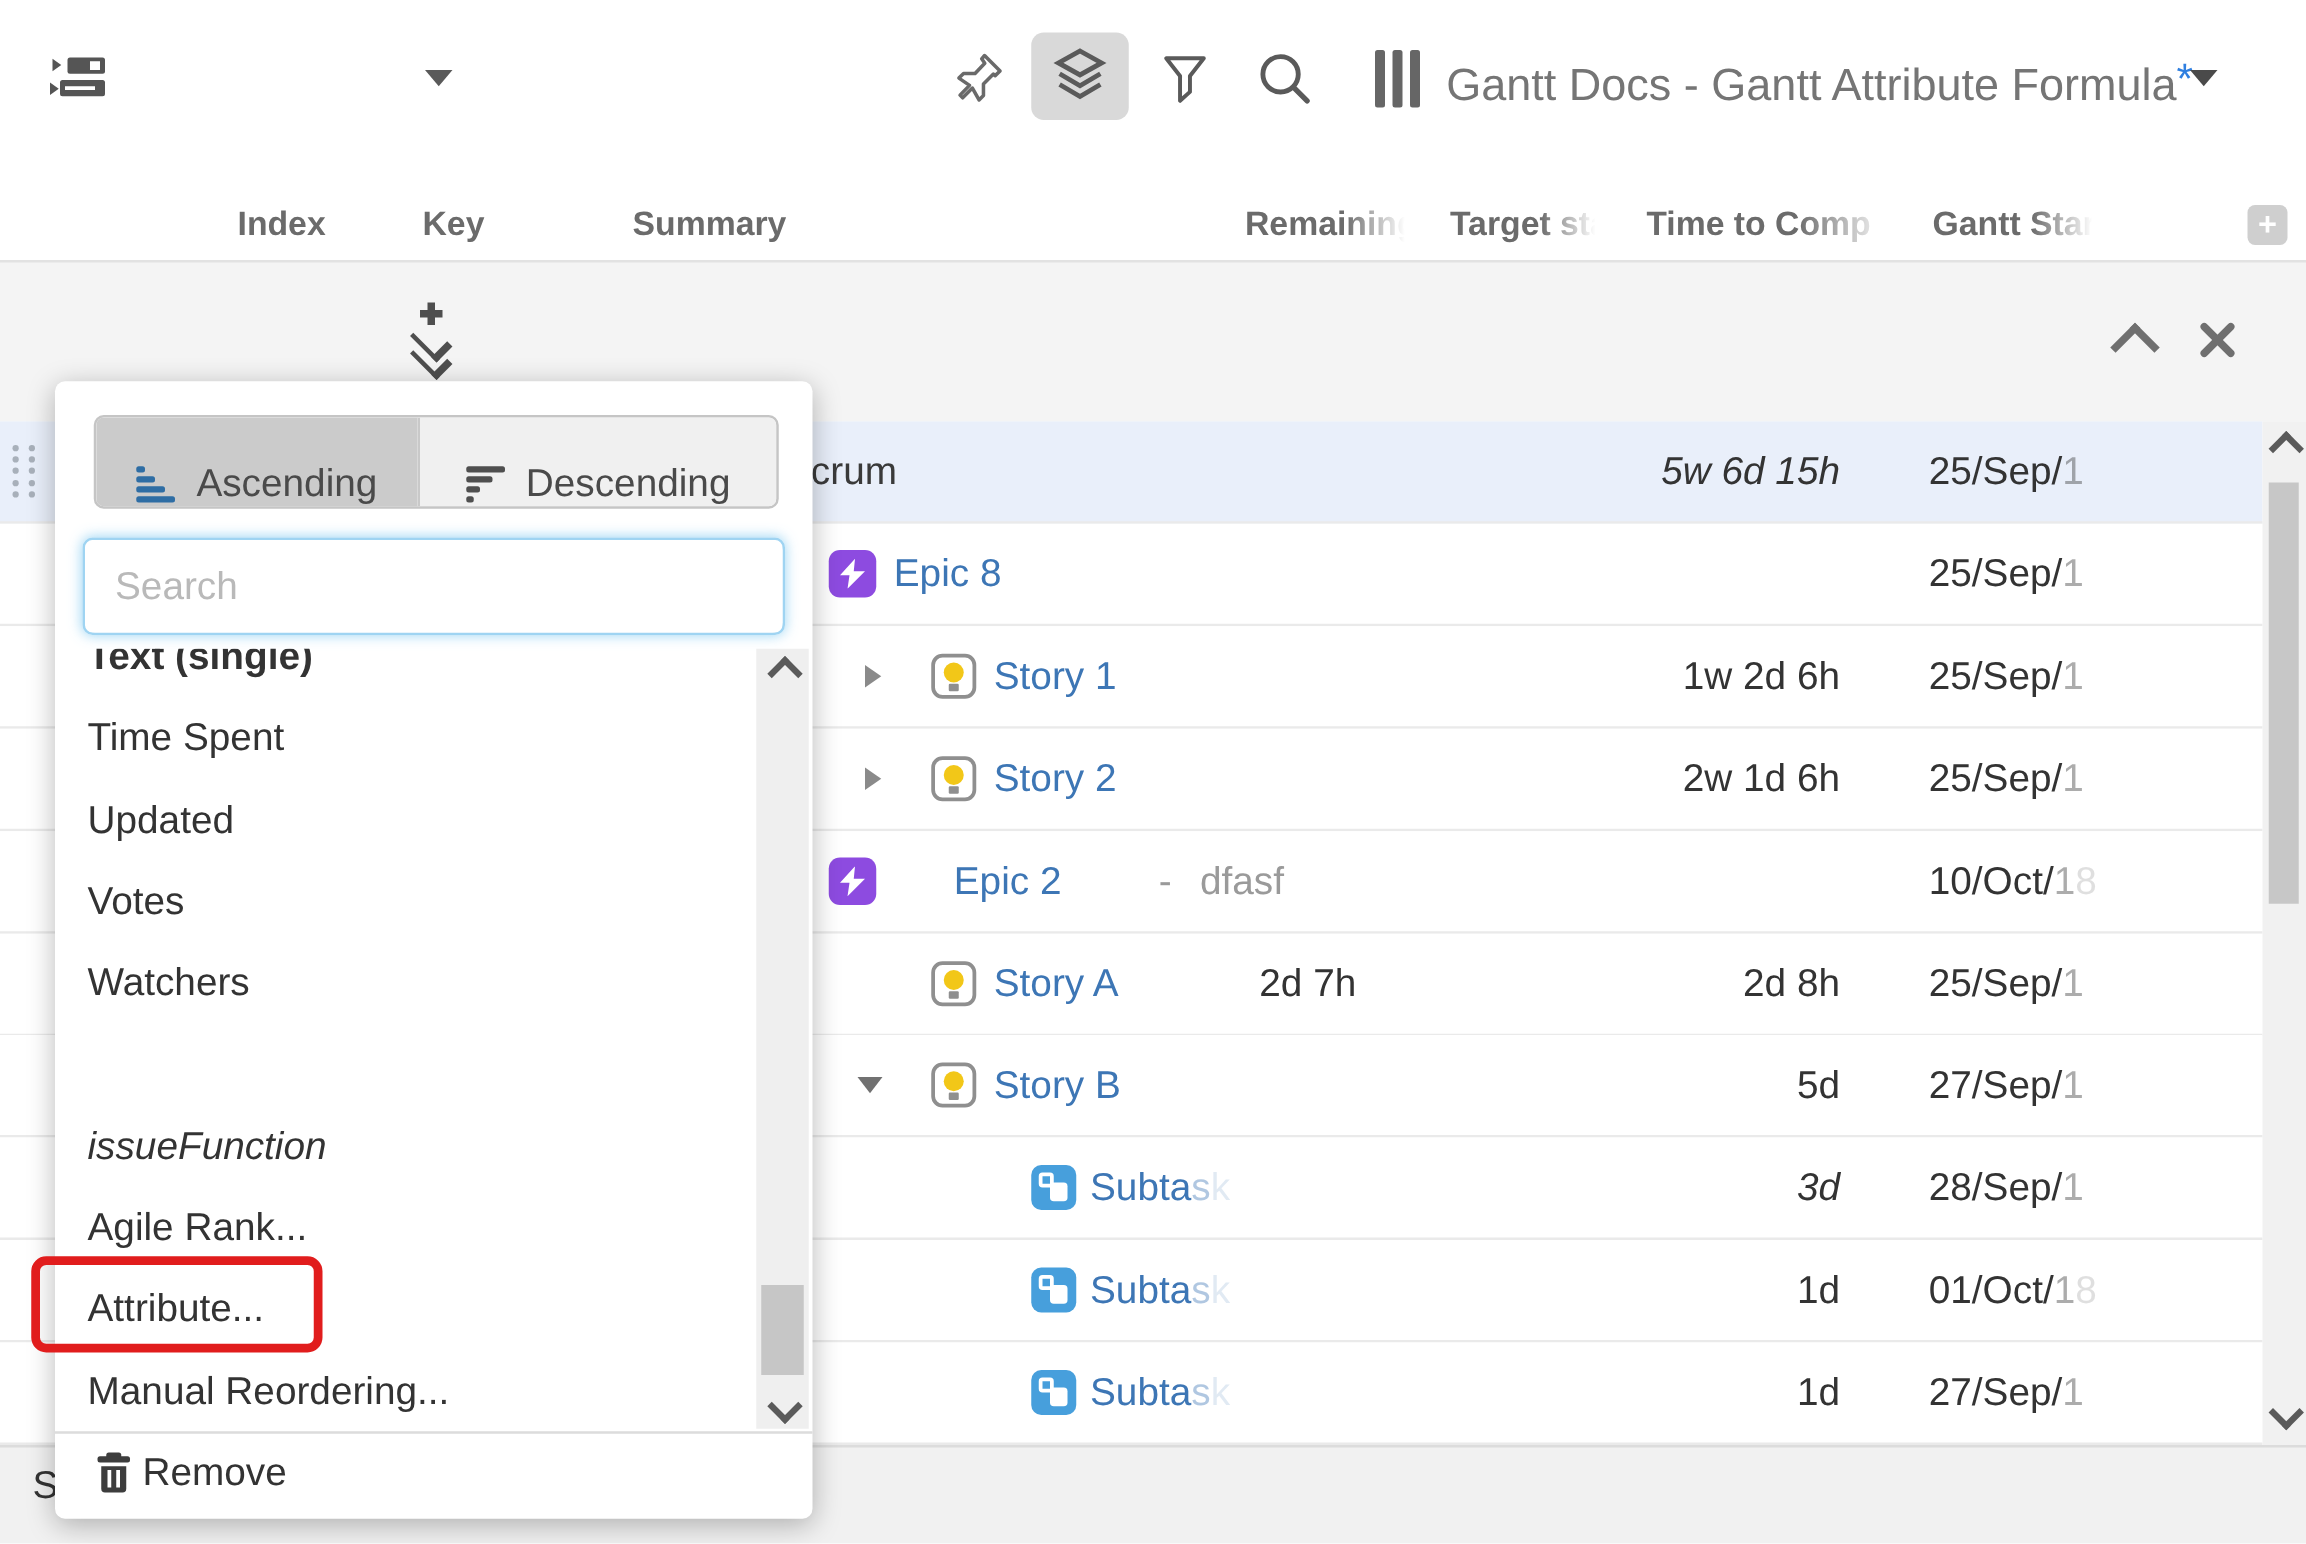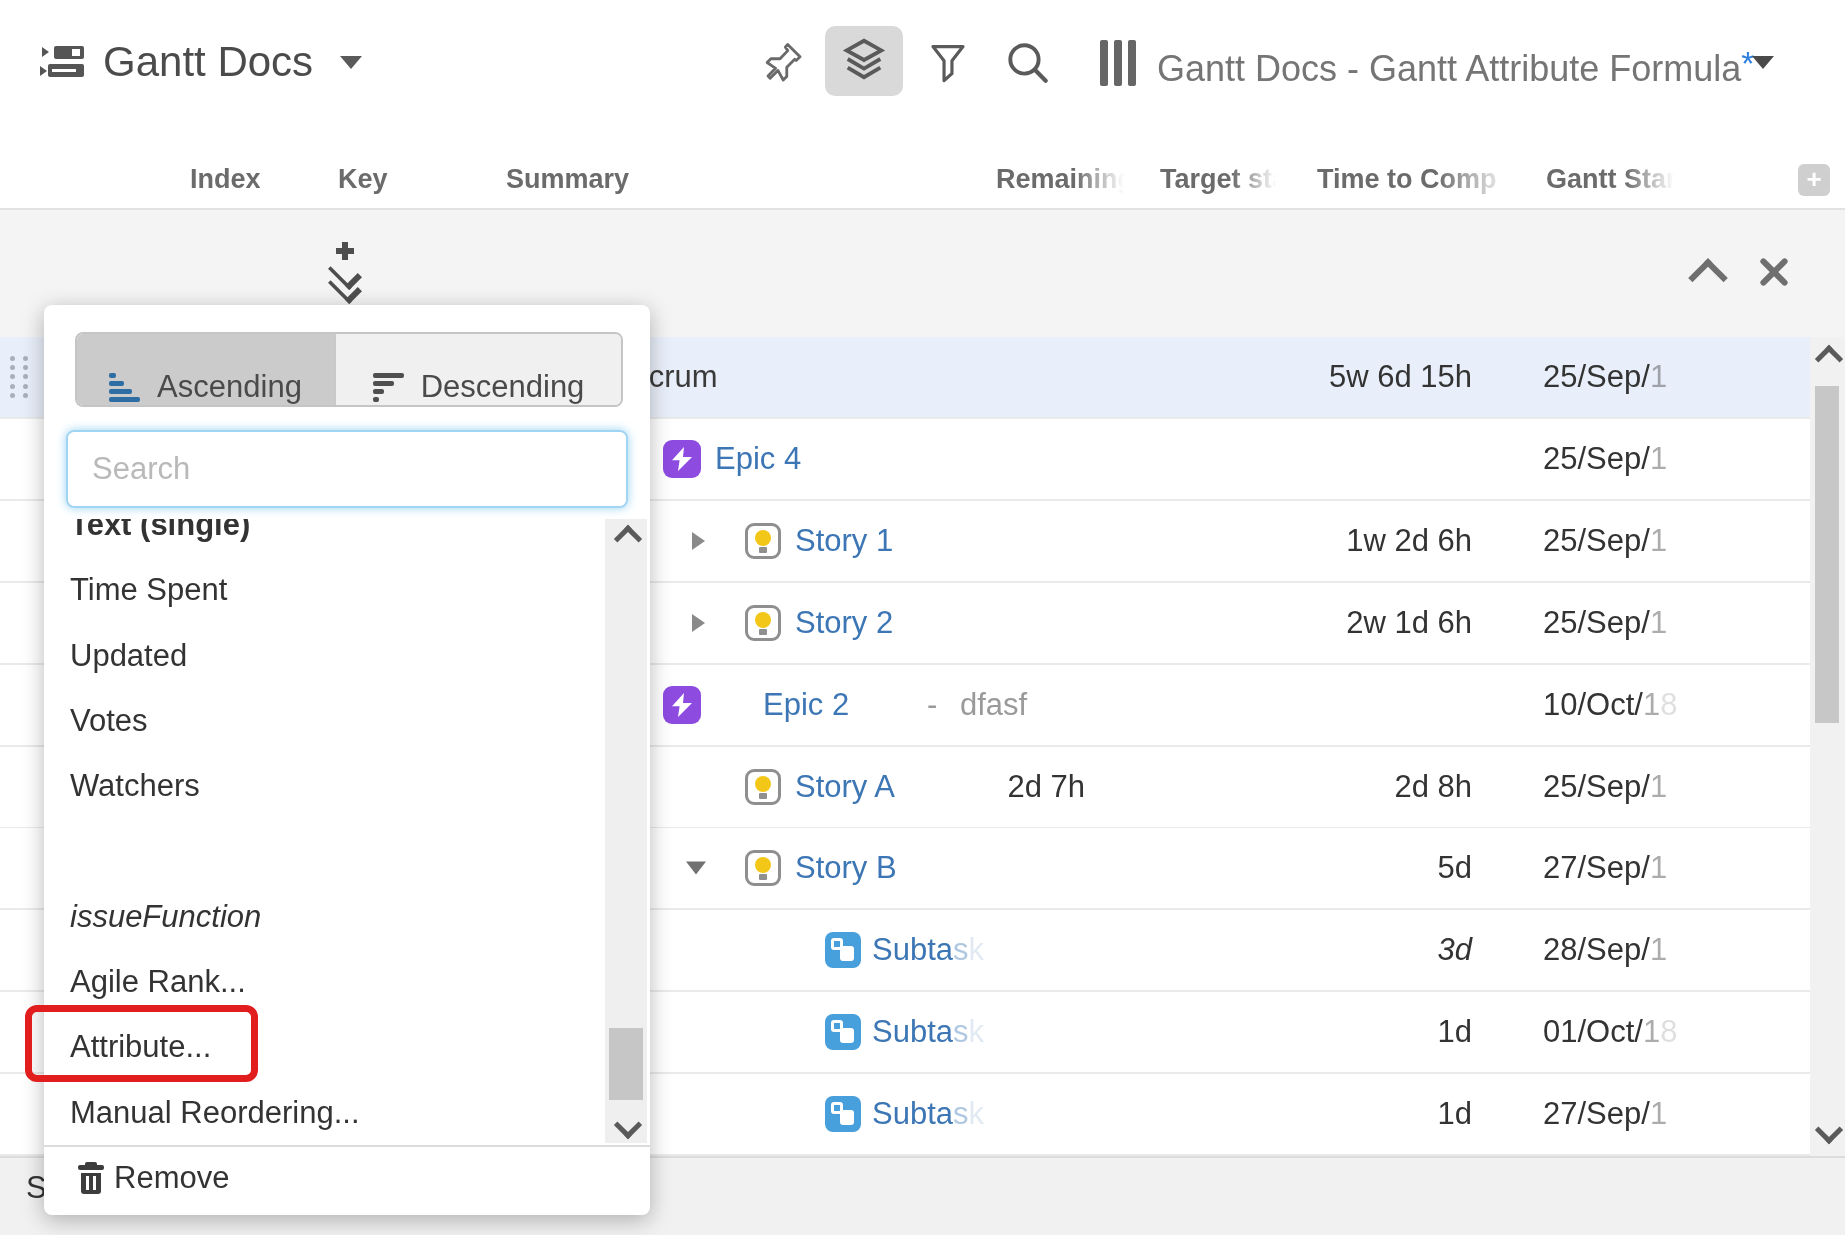--- a/index.html
+++ b/index.html
@@ -125,21 +125,20 @@
     <div id="app-icon">
       <i class="t1"></i>
         <i class="t2"></i>
       <div class="bar1">
           <i></i>
         </div>
       <div class="bar2">
           <i></i>
         </div>
     </div>
-    <div id="app-title">Gantt Docs</div>
     <div id="app-title-caret" class="caret-down"></div>
 
     <div id="hdr-pin">
       <svg width="40" height="46" viewBox="0 0 22 26">
           <path d="M12.5 2.5 L19.5 9.5 L17.3 11.6 L16.5 10.9 L12 15.4 L12 20.6 L10 22.6 L7 17.2 L2.6 21.6 L1.4 20.4 L5.7 16 L0.9 12.7 L3 10.6 L8.2 10.6 L12.6 6 L11.2 4 Z" fill="none" stroke="#6a6a6a" stroke-width="1.6" stroke-linejoin="round"></path>
         </svg>
     </div>
     <div id="hdr-layers-btn">
       <span>
         <svg width="48" height="46" viewBox="0 0 24 24">
@@ -205,28 +204,28 @@
           <i></i>
           <i></i>
           <i></i>
           <i></i>
           <i></i>
           <i></i>
           <i></i>
           <i></i>
         </div>
         <span class="rowitem sumtext plain" style="left: 628px;"><span>Scrum</span></span>
-        <div class="rowitem cellval" style="left: 1240px; width: 232px;">5w 6d 15h</div>
+        <div class="rowitem cellval" style="left: 1240px; width: 232px; font-style: italic;">5w 6d 15h</div>
         <div class="rowitem dateval" style="left: 1543px;"><span>25/Sep/</span><span class="ft" style="opacity: 0.4;">1</span></div>
       </div>
       <div class="row" style="top: 82px; height: 82px;">
         <div class="rowitem epic-icon" style="left: 663px;">
           <div class="bolt"></div>
         </div>
-        <span class="rowitem sumtext" style="left: 715px;"><span>Epic 4</span></span>
+        <span class="rowitem sumtext" style="left: 715px;"><span>Epic 8</span></span>
         <div class="rowitem dateval" style="left: 1543px;"><span>25/Sep/</span><span class="ft" style="opacity: 0.4;">1</span></div>
       </div>
       <div class="row" style="top: 164px; height: 82px;">
         <div class="rowitem caret-right" style="left: 692px;"></div>
         <div class="rowitem story-icon" style="left: 745px;">
           <div class="bulb"></div>
           <div class="base"></div>
         </div>
         <span class="rowitem sumtext" style="left: 795px;"><span>Story 1</span></span>
         <div class="rowitem cellval" style="left: 1240px; width: 232px;">1w 2d 6h</div>

